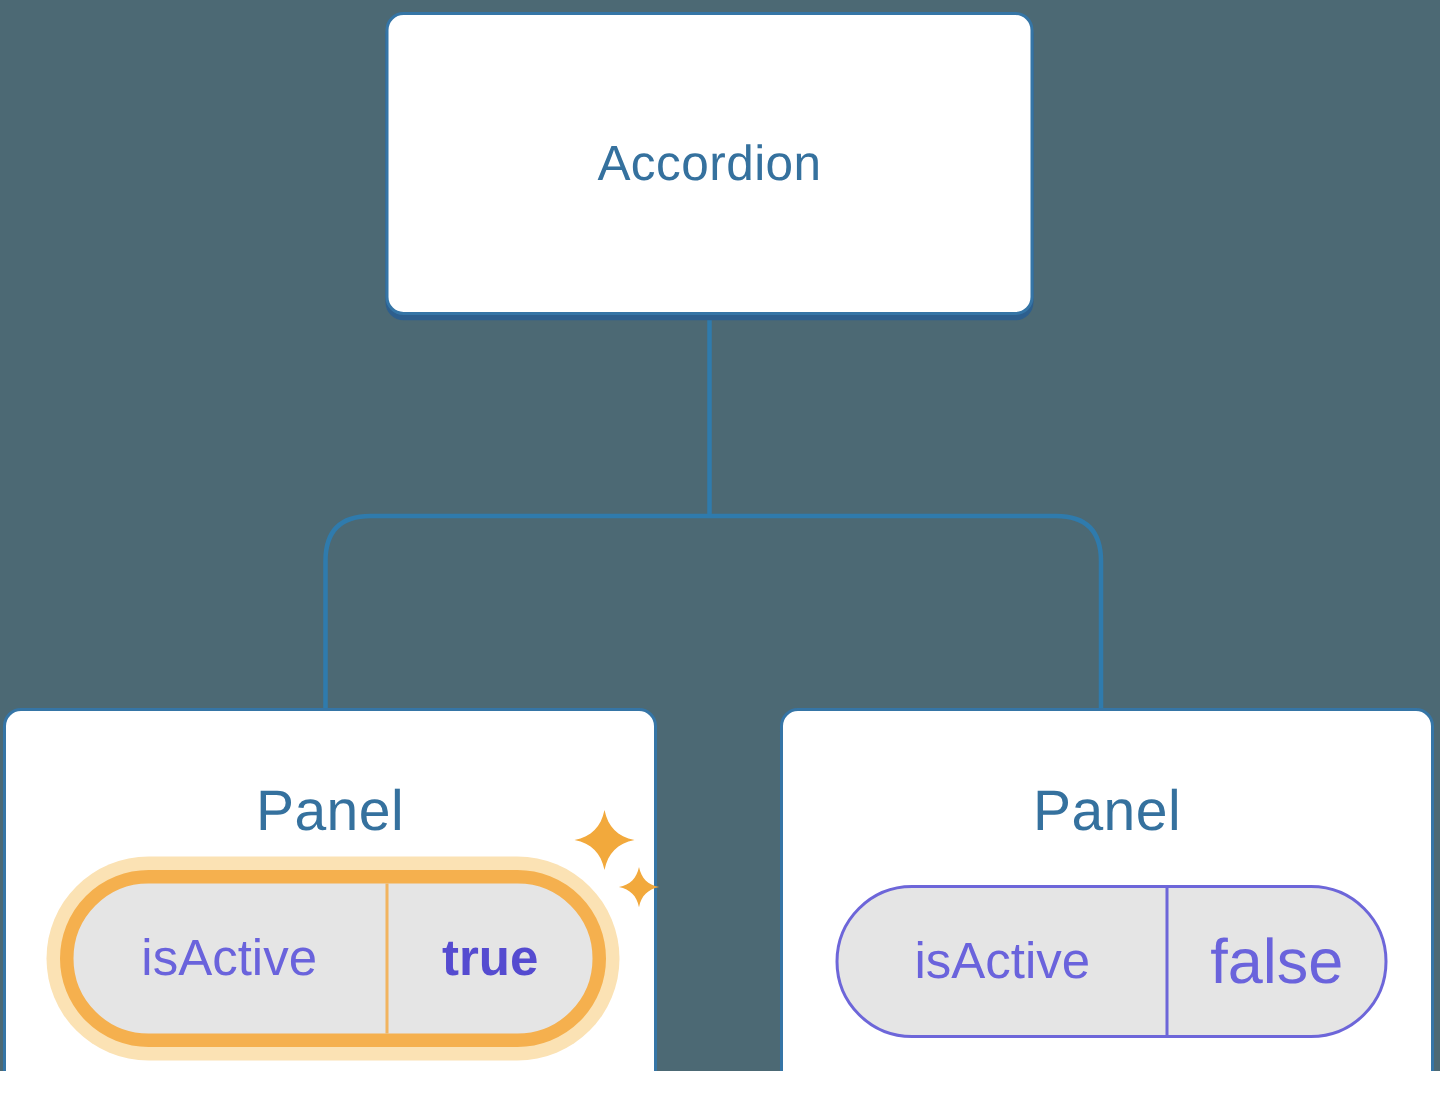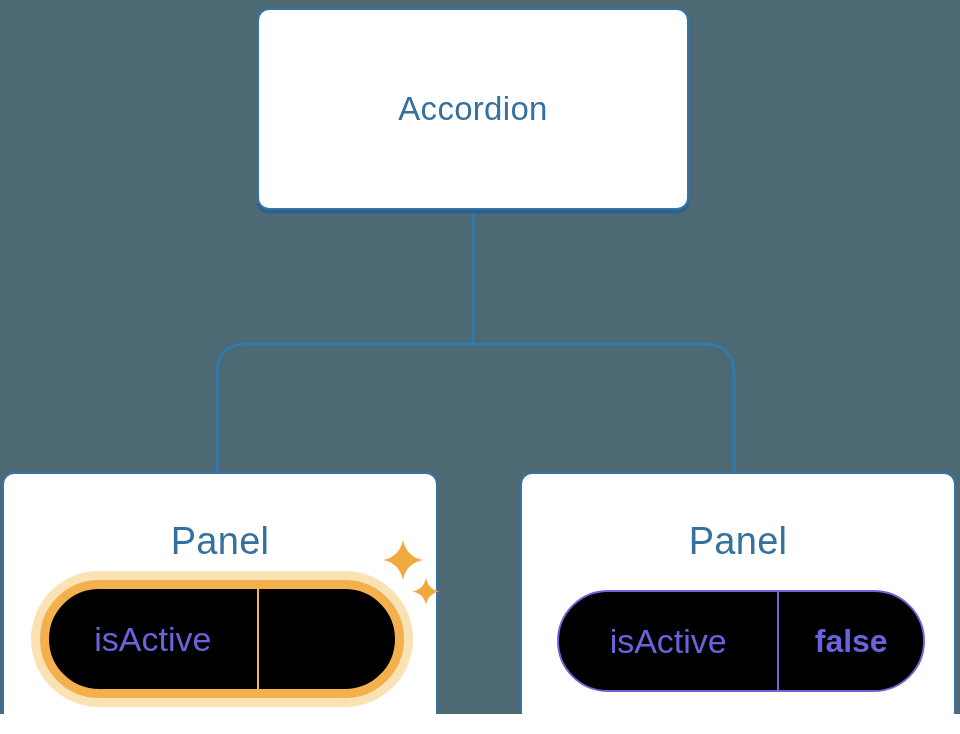--- a/index.html
+++ b/index.html
@@ -43,21 +43,21 @@
     top: 46px; left: 0;
     width: 100%;
     text-align: center;
     color: #35719E;
     font-size: 38px;
     font-weight: 500;
     letter-spacing: 0.3px;
   }
   .pill {
     position: absolute;
-    background: #000000;
+    background: #e5e5e5;
     box-sizing: border-box;
     display: flex;
     align-items: stretch;
   }
   .pill-active {
     left: 36px; top: 106px;
     width: 364px; height: 118px;
     border: 9px solid #F5B04E;
     border-radius: 62px;
     box-shadow: 0 0 0 9px #FBE2B4;
@@ -83,22 +83,22 @@
     font-size: 34px;
     font-weight: 400;
   }
   .state-value-bold {
     color: #554BD0;
     font-size: 34px;
     font-weight: 700;
   }
   .state-value-normal {
     color: #6A63DC;
-    font-size: 32px;
-    font-weight: 700;
+    font-size: 42px;
+    font-weight: 400;
   }
   .sparkles {
     position: absolute;
     left: 378px; top: 66px;
     width: 58px; height: 66px;
     z-index: 2;
   }
 </style>
 </head>
 <body>
@@ -120,20 +120,23 @@
     <svg class="sparkles" viewBox="0 0 58 66" xmlns="http://www.w3.org/2000/svg">
       <path fill="#F2A93C" d="M21 0 C23.4 11.4 29.6 17.6 41 20 C29.6 22.4 23.4 28.6 21 40 C18.6 28.6 12.4 22.4 1 20 C12.4 17.6 18.6 11.4 21 0 Z"></path>
       <path fill="#F2A93C" d="M44 38 C45.6 45.6 49.8 49.8 57.4 51.4 C49.8 53 45.6 57.2 44 64.8 C42.4 57.2 38.2 53 30.6 51.4 C38.2 49.8 42.4 45.6 44 38 Z"></path>
     </svg>
 
     <div class="pill pill-active">
       <div class="pill-cell cell-name">
         <span class="state-name">isActive</span>
       </div>
       <div class="pill-divider"></div>
+      <div class="pill-cell cell-value">
+        <span class="state-value-bold">true</span>
+      </div>
     </div>
   </div>
 
   <div class="node node-panel-right">
     <div class="panel-title">Panel</div>
 
     <div class="pill pill-inactive">
       <div class="pill-cell cell-name">
         <span class="state-name">isActive</span>
       </div>

